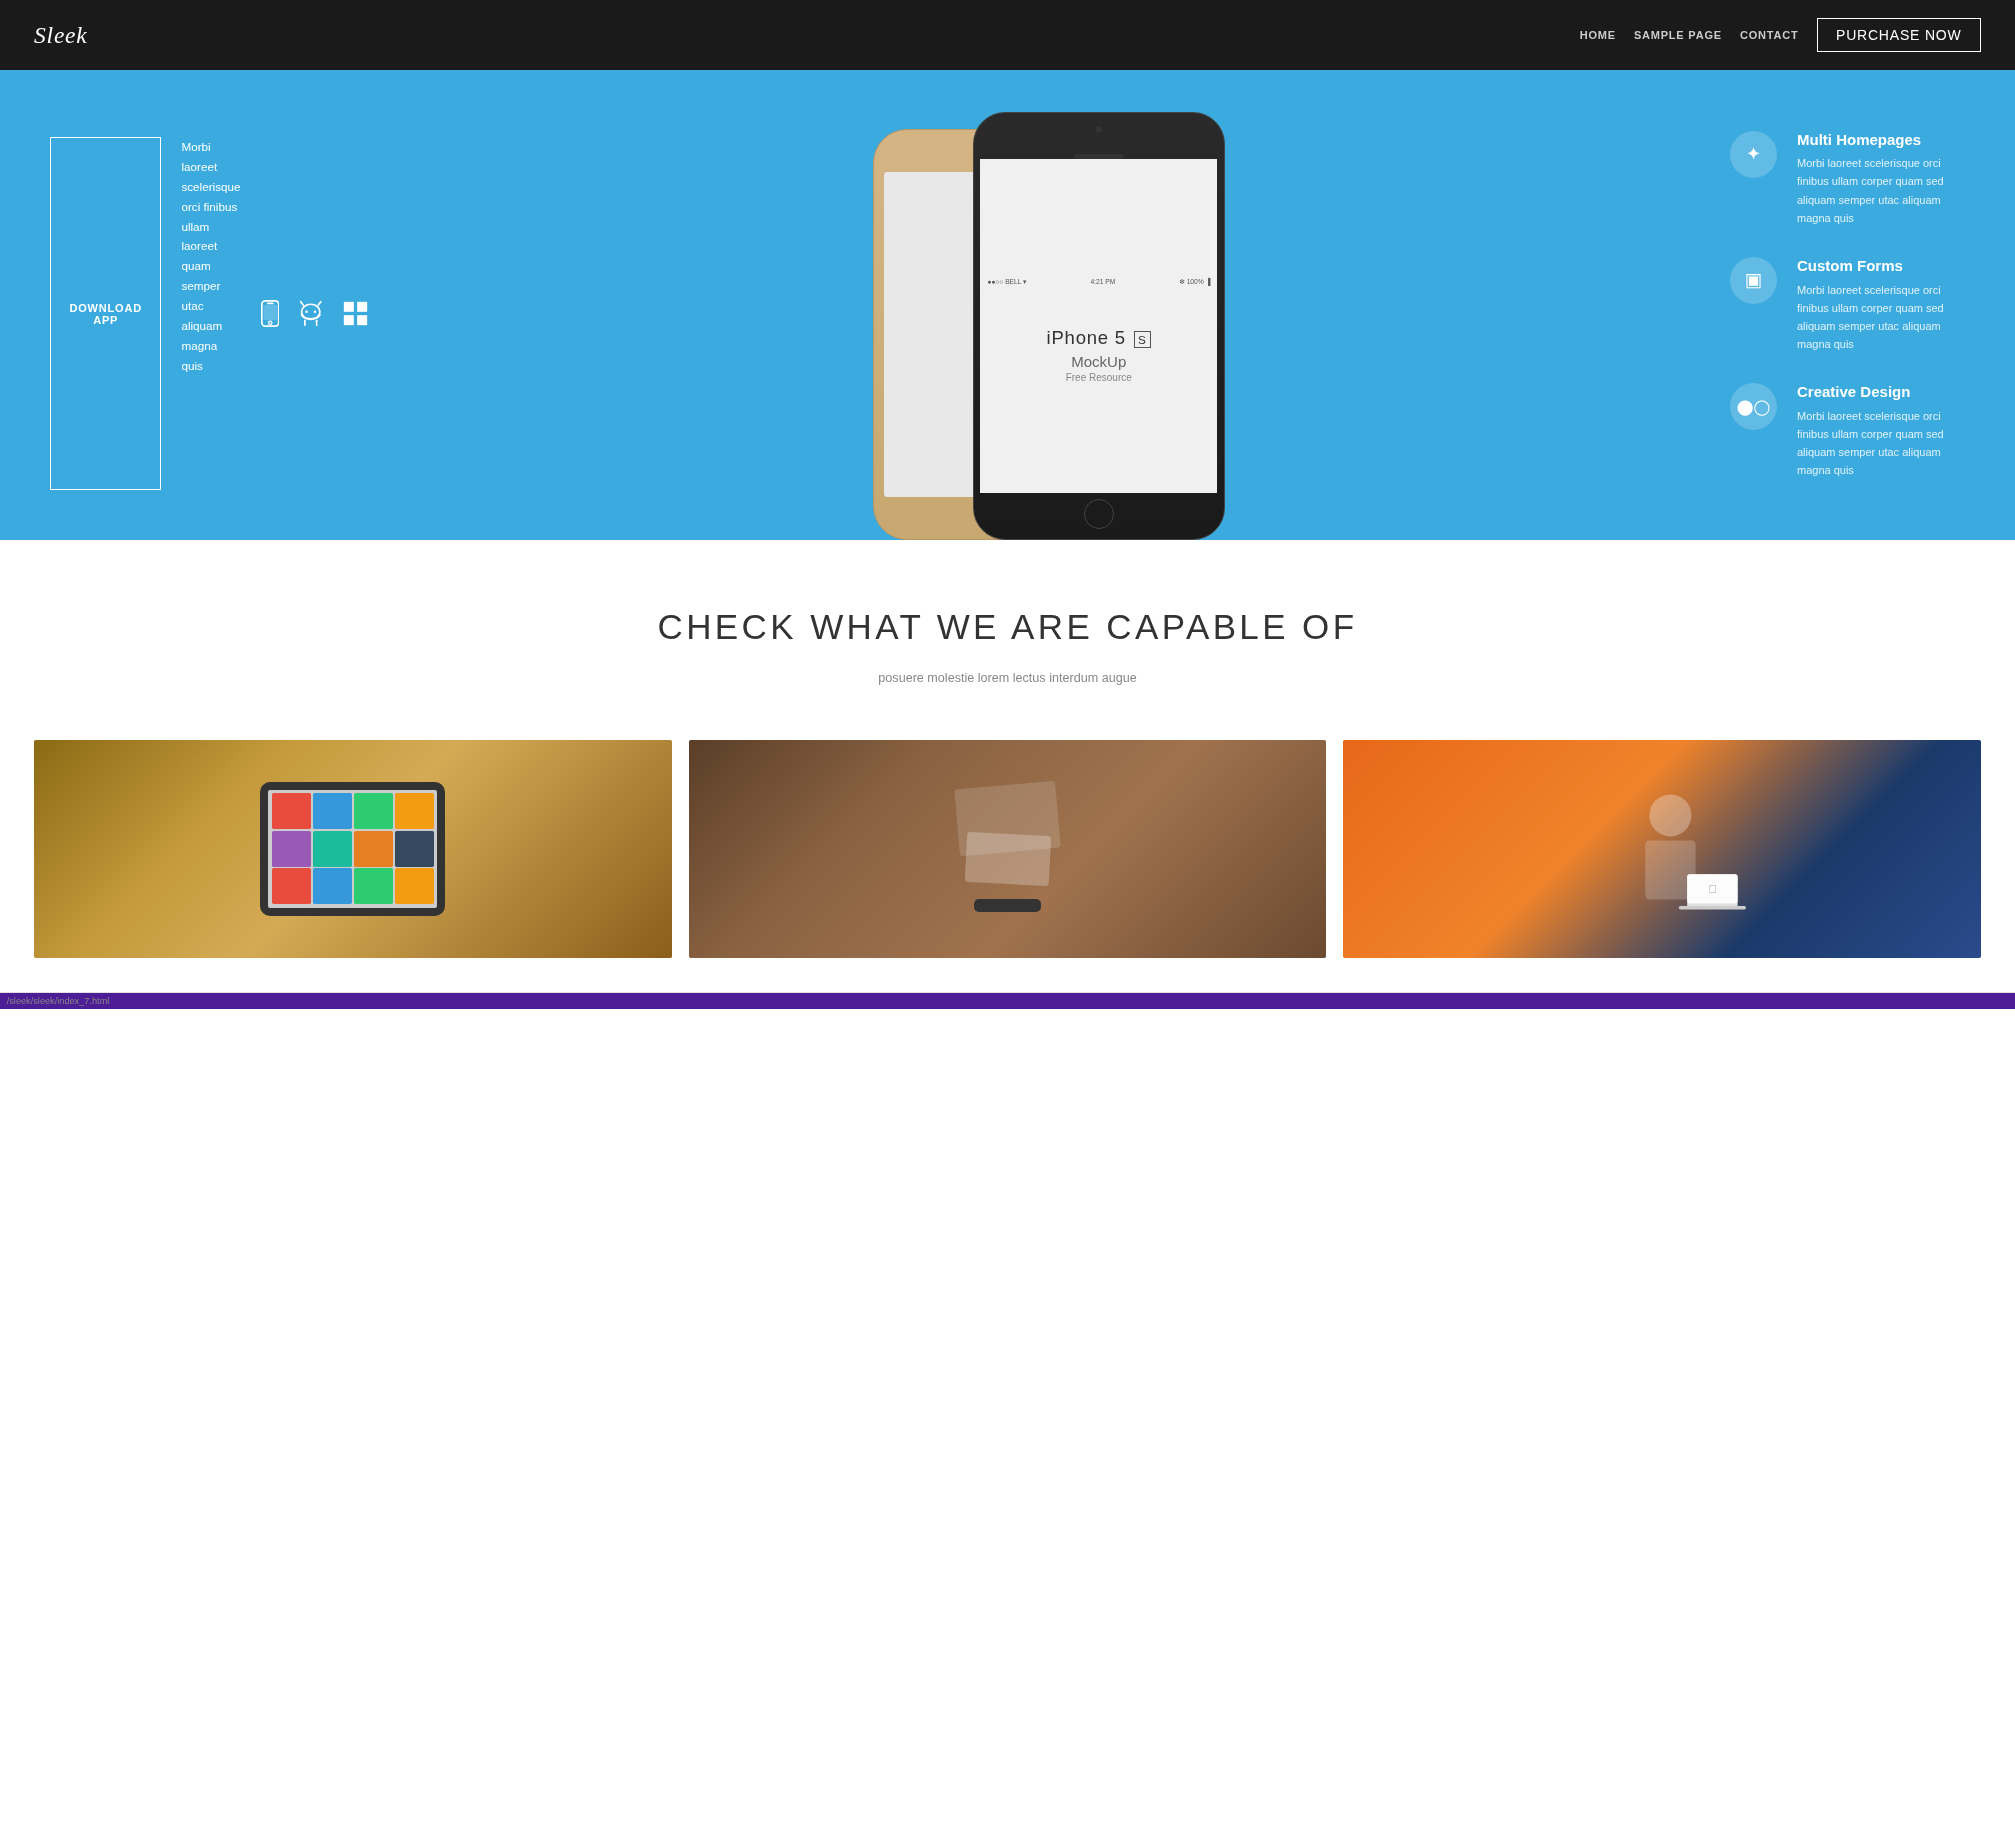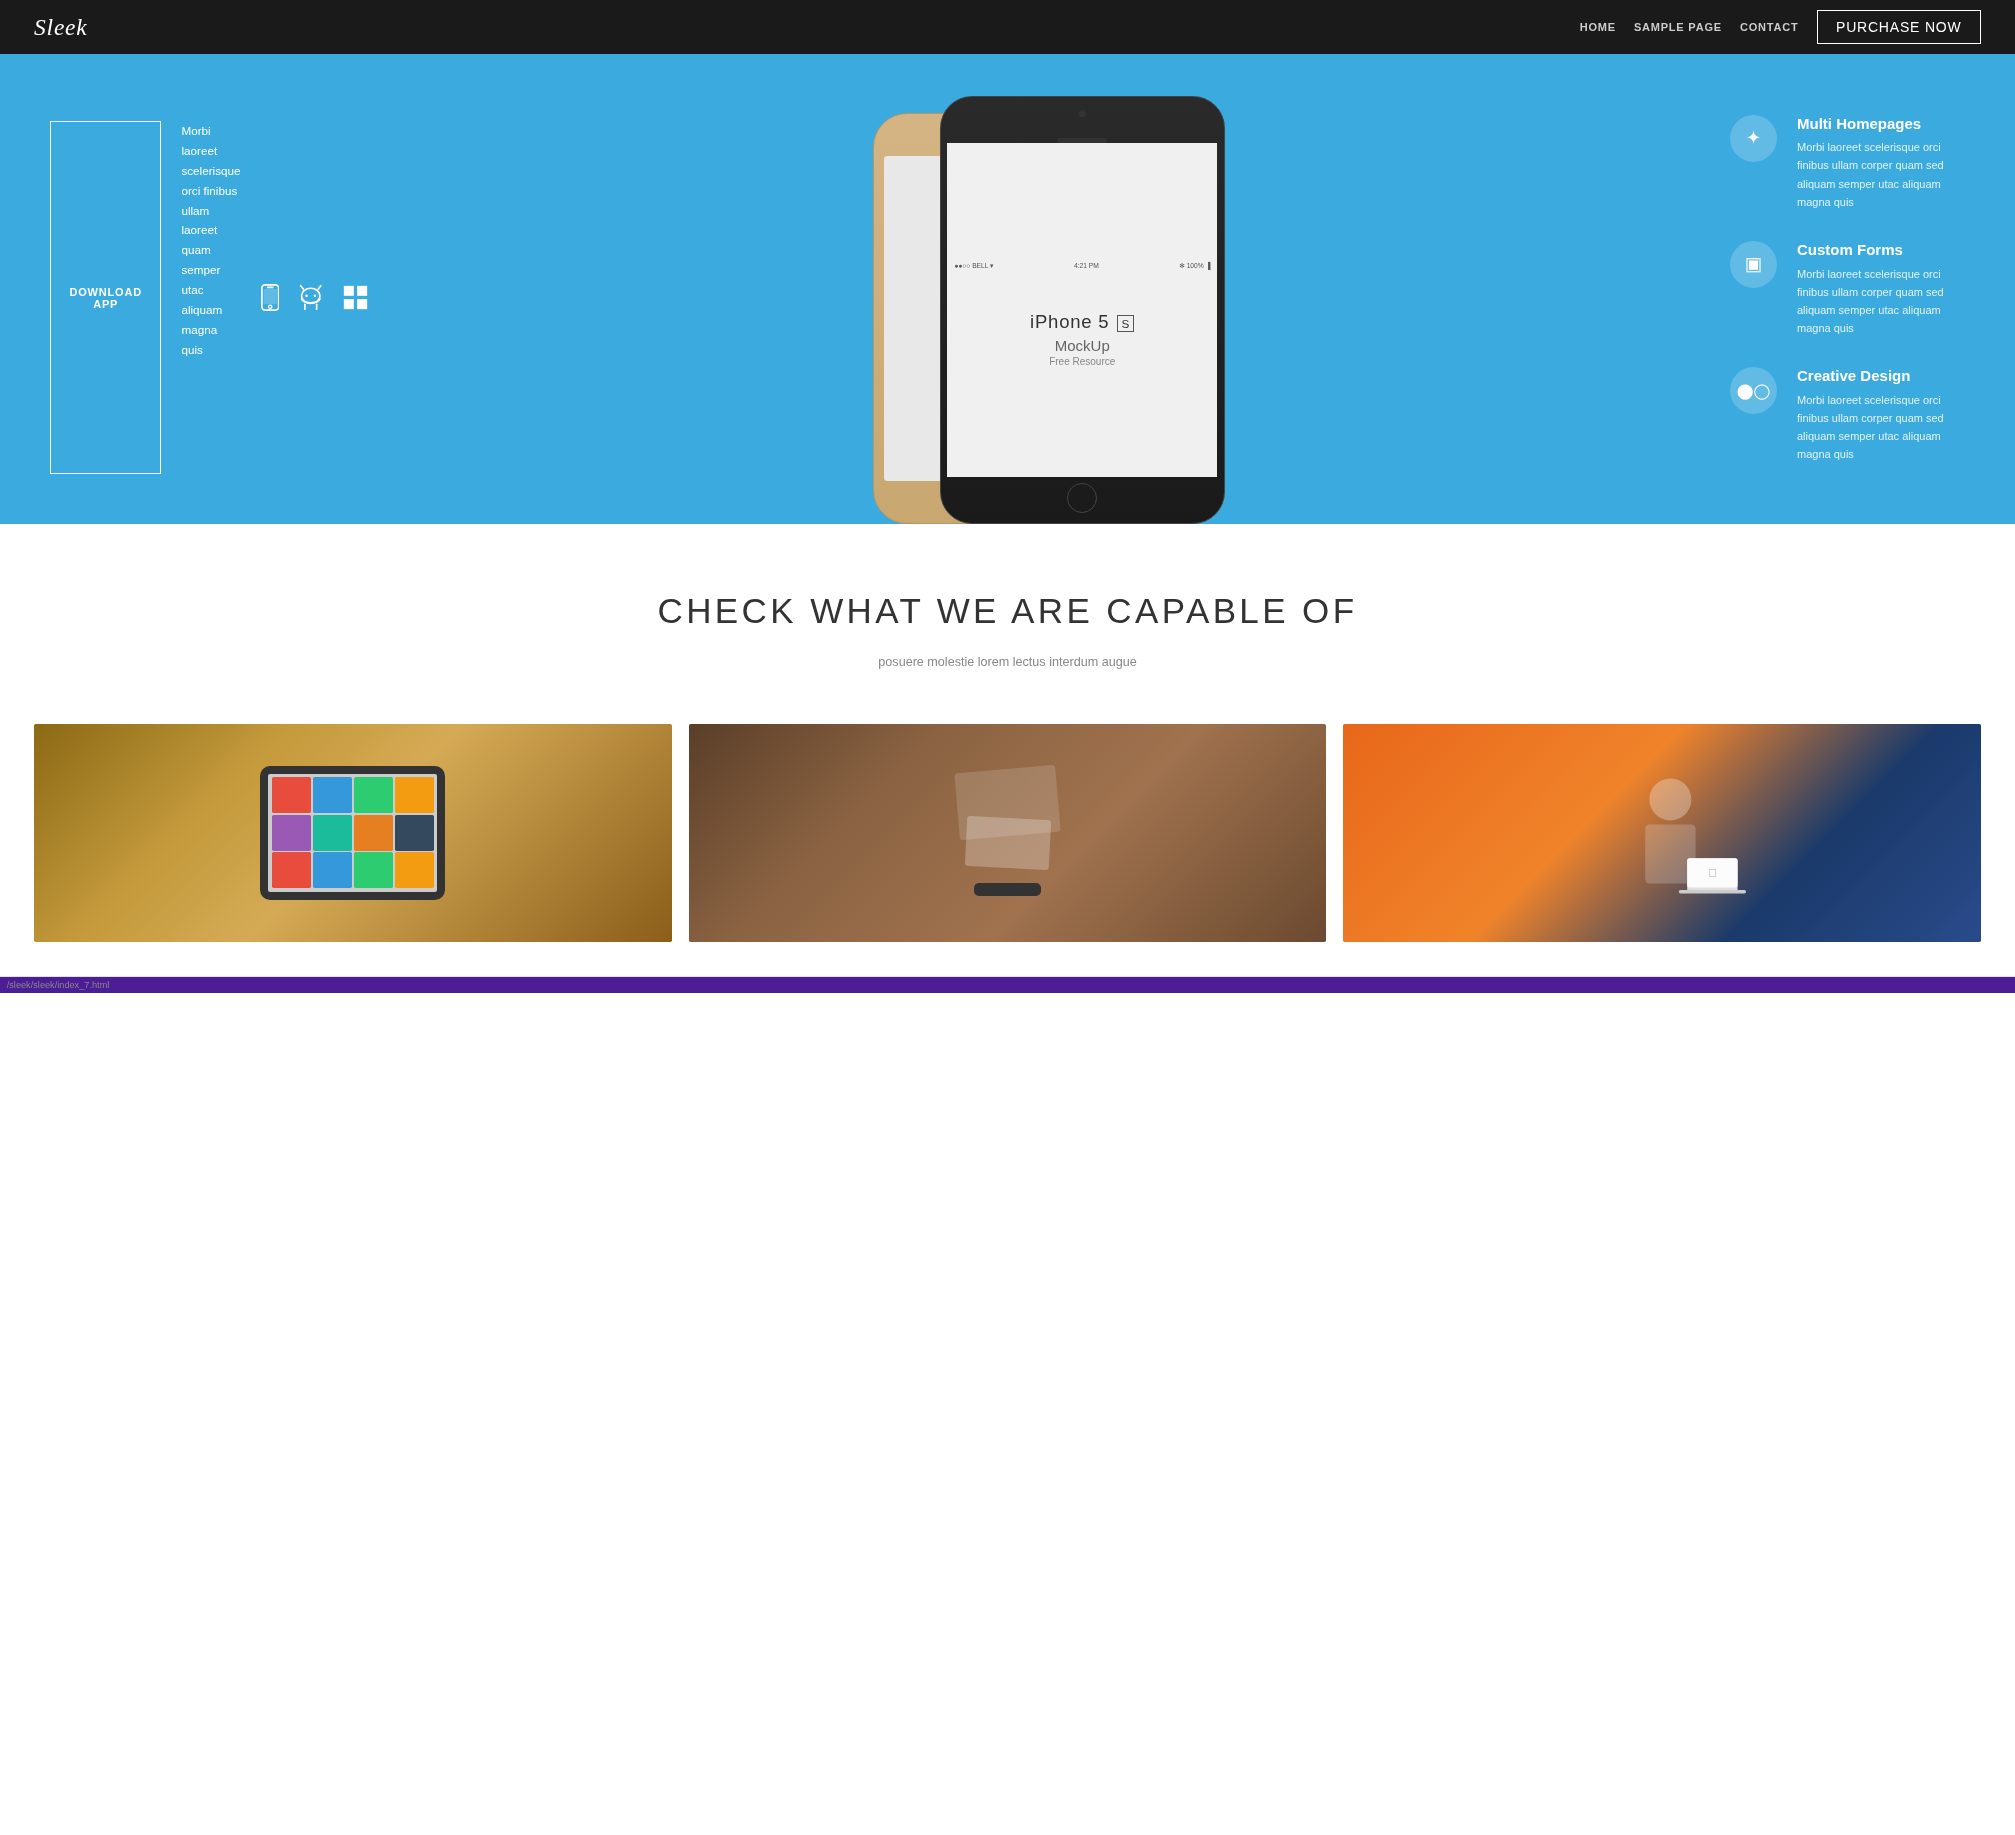--- a/index.html
+++ b/index.html
@@ -5,21 +5,21 @@
     * { margin: 0; padding: 0; box-sizing: border-box; }
     body { font-family: Arial, sans-serif; overflow-x: hidden; }
 
     
     nav {
       background: #1a1a1a;
       display: flex;
       align-items: center;
       justify-content: space-between;
       padding: 0 34px;
-      height: 54px;
+      height: 70px;
       position: relative;
       z-index: 10;
     }
     .nav-logo {
       font-family: 'Georgia', cursive;
       color: #fff;
       font-size: 23.5px;
       font-style: italic;
       letter-spacing: 0.8px;
     }
@@ -129,21 +129,21 @@
       left: 10px;
       right: 10px;
       bottom: 42px;
       background: #e8e8e8;
       border-radius: 3.4px;
     }
     .phone-front {
       position: absolute;
       right: 0;
       bottom: 0;
-      width: 285px;
+      width: 252px;
       height: 428px;
       background: linear-gradient(180deg, #2a2a2a 0%, #1a1a1a 100%);
       border-radius: 32px;
       border: 1.7px solid #444;
       z-index: 2;
       overflow: hidden;
     }
     .phone-front-inner {
       position: absolute;
       top: 46px;

